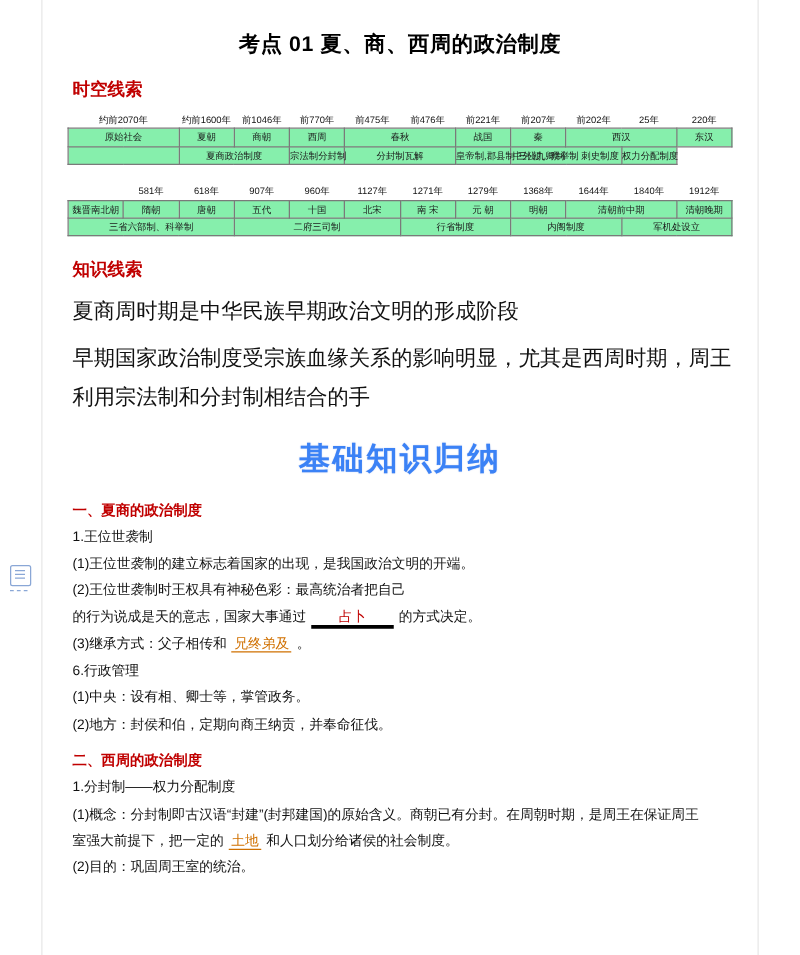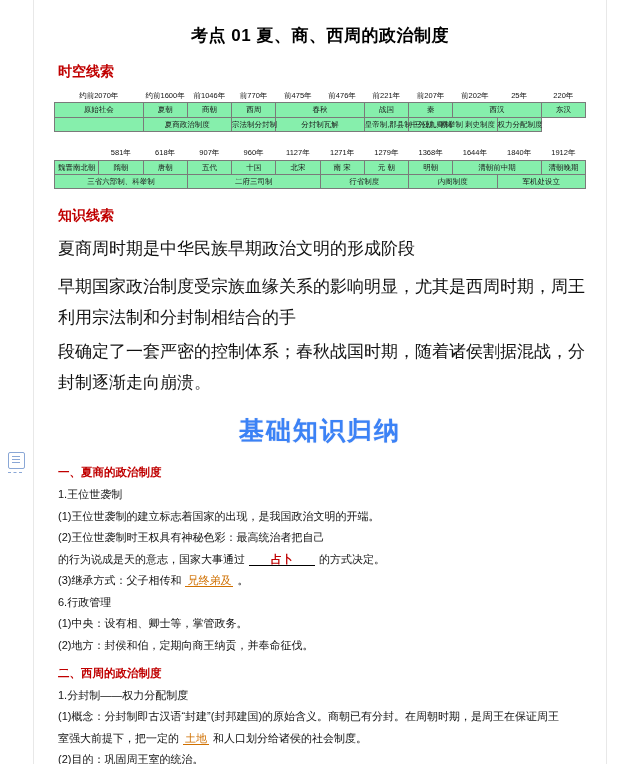--- a/index.html
+++ b/index.html
@@ -80,24 +80,23 @@
     margin:10px 0 4px 18px;
   }
   .line{
     font-size:11px;
     line-height:1.95;
     color:#111;
     margin-left:18px;
   }
   .hl{
     color:#c00000;
-    border-bottom:1px solid #000000;
+    border-bottom:3px solid #000000;
     padding:0 22px;
     margin:0 4px;
-    font-weight:bold;
   }
   .hl-orange{
     color:#d07000;
     border-bottom:1px solid #d07000;
     padding:0 2px;
     margin:0 4px;
   }
   .gutter{
     position:absolute;
     left:8px;top:452px;
@@ -225,21 +224,20 @@
         <td colspan="2">军机处设立</td>
       </tr>
     </tbody>
       </table>
   </div>
 
   <div class="sec-head red2" style="margin-top:18px;">知识线索</div>
 
   <div class="body-text">夏商周时期是中华民族早期政治文明的形成阶段</div>
   <div class="body-text" style="margin-top:6px;">早期国家政治制度受宗族血缘关系的影响明显，尤其是西周时期，周王利用宗法制和分封制相结合的手</div>
-  <div class="body-text">段确定了一套严密的控制体系；春秋战国时期，随着诸侯割据混战，分封制逐渐走向崩溃。</div>
 
   <div class="big-title">基础知识归纳</div>
 
   <div class="sub-red">一、夏商的政治制度</div>
   <div class="line">1.王位世袭制</div>
   <div class="line">(1)王位世袭制的建立标志着国家的出现，是我国政治文明的开端。</div>
   <div class="line">(2)王位世袭制时王权具有神秘色彩：最高统治者把自己</div>
   <div class="line">
     <span>的行为说成是天的意志，国家大事通过</span><span class="hl">占卜</span><span>的方式决定。</span>
   </div>

